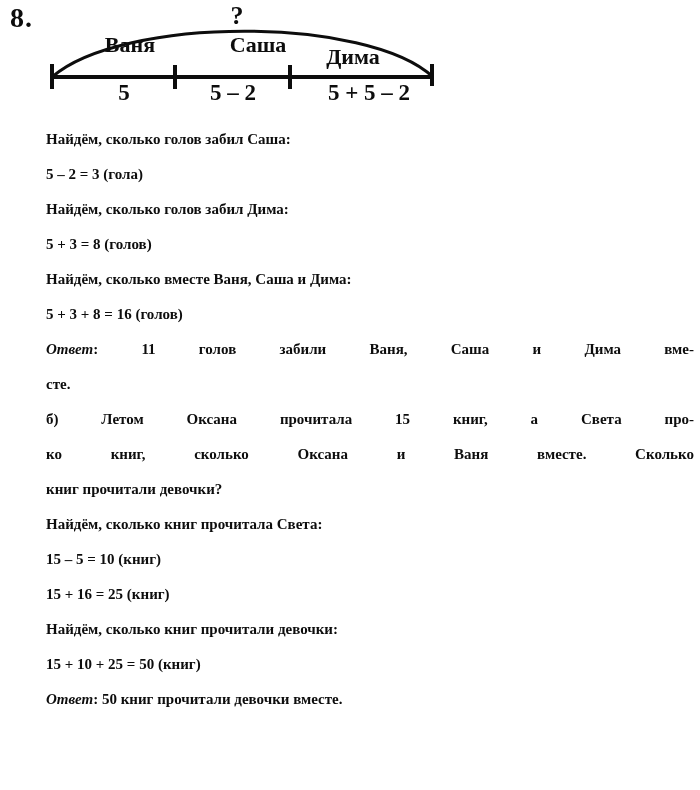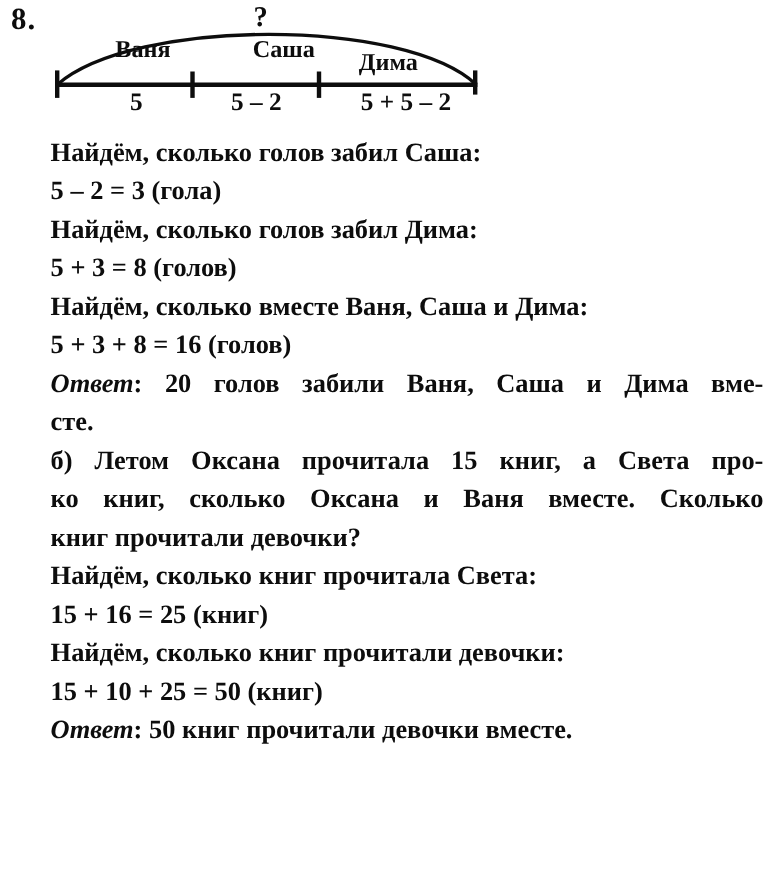--- a/index.html
+++ b/index.html
@@ -64,21 +64,21 @@
   .val-2 { left: 369px; }
   .text-block {
     position: absolute;
     left: 46px;
     top: 122px;
     width: 650px;
   }
   .line {
     height: 35px;
     line-height: 35px;
-    font-size: 24px;
+    font-size: 15px;
     white-space: nowrap;
   }
   .line i {
     font-style: italic;
     font-weight: bold;
   }
   .just {
     white-space: normal;
     width: 648px;
     text-align: justify;
@@ -108,23 +108,24 @@
   <span class="seg-val val-2">5 + 5 – 2</span>
 </div>
 
 <div class="text-block">
   <div class="line"><span>Найдём, сколько голов забил Саша:</span></div>
   <div class="line"><span>5 – 2 = 3 (гола)</span></div>
   <div class="line"><span>Найдём, сколько голов забил Дима:</span></div>
   <div class="line"><span>5 + 3 = 8 (голов)</span></div>
   <div class="line"><span>Найдём, сколько вместе Ваня, Саша и Дима:</span></div>
   <div class="line"><span>5 + 3 + 8 = 16 (голов)</span></div>
-  <div class="line just"><i>Ответ</i><span>: 20 голов забили Ваня, Саша и Дима вме-</span></div>
+  <div class="line just"><i>Ответ</i><span>: 11 голов забили Ваня, Саша и Дима вме-</span></div>
   <div class="line"><span>сте.</span></div>
   <div class="line just"><span>б) Летом Оксана прочитала 15 книг, а Света про-</span></div>
   <div class="line just"><span>ко книг, сколько Оксана и Ваня вместе. Сколько</span></div>
   <div class="line"><span>книг прочитали девочки?</span></div>
   <div class="line"><span>Найдём, сколько книг прочитала Света:</span></div>
+  <div class="line"><span>15 – 5 = 10 (книг)</span></div>
   <div class="line"><span>15 + 16 = 25 (книг)</span></div>
   <div class="line"><span>Найдём, сколько книг прочитали девочки:</span></div>
   <div class="line"><span>15 + 10 + 25 = 50 (книг)</span></div>
   <div class="line"><i>Ответ</i><span>: 50 книг прочитали девочки вместе.</span></div>
 </div>
 
 </body></html>

